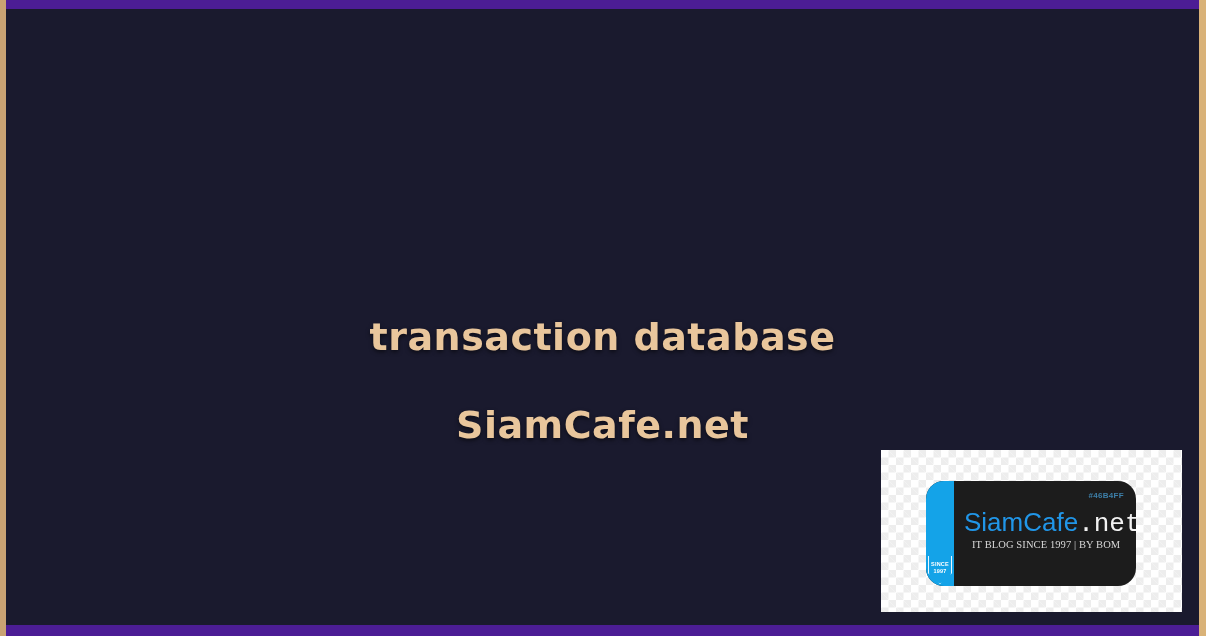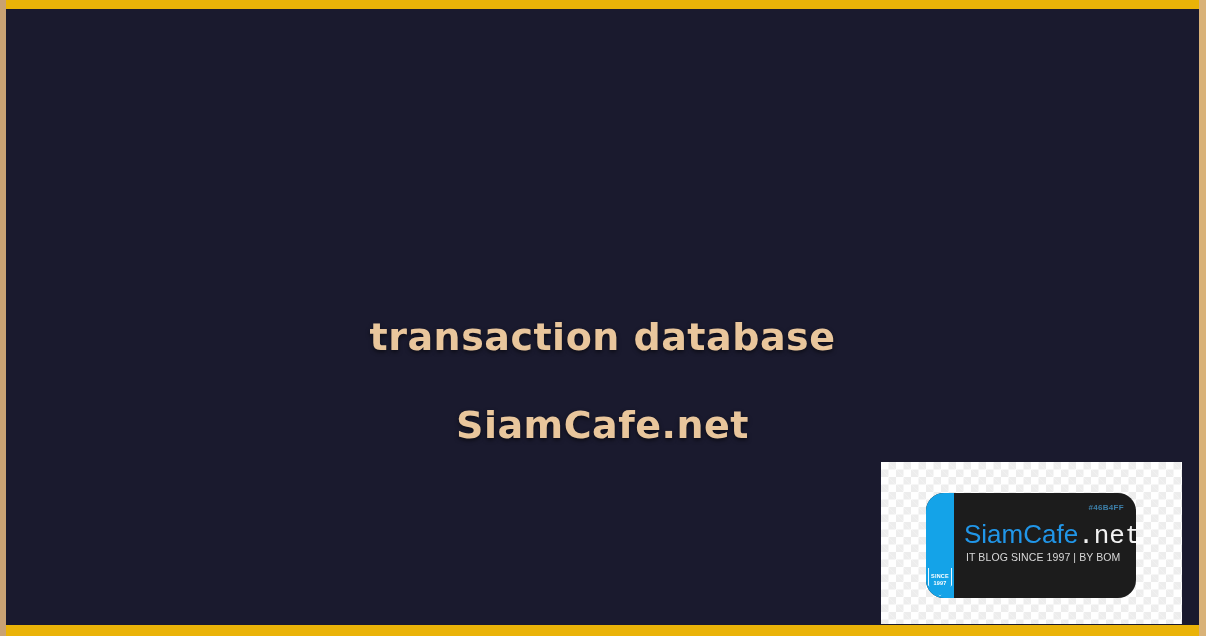--- a/index.html
+++ b/index.html
@@ -28,21 +28,21 @@
     border-bottom: 0;
   }
 
   
   #letterbox {
     position: absolute;
     left: 0;
     top: 0;
     right: 0;
     bottom: 0;
-    background: #eab308;
+    background: #4c1d95;
   }
 
   #stage {
     position: absolute;
     left: 0;
     right: 0;
     top: 9px;
     bottom: 11px;
     background: #1a1a2e;
     overflow: hidden;
@@ -73,21 +73,20 @@
     top: 441px;
     width: 301px;
     height: 162px;
     background-color: #ffffff;
     background-image:
       linear-gradient(45deg, #ededed 25%, transparent 25%, transparent 75%, #ededed 75%, #ededed),
       linear-gradient(45deg, #ededed 25%, transparent 25%, transparent 75%, #ededed 75%, #ededed);
     background-size: 15px 15px;
     background-position: 0 0, 7.5px 7.5px;
     overflow: hidden;
-    margin-top: 12px;
   }
 
   
   #logo-body {
     position: absolute;
     left: 45px;
     top: 31px;
     width: 210px;
     height: 105px;
     background: #1c1c1c;
@@ -157,24 +156,24 @@
     font-size: 26px;
     font-weight: normal;
     line-height: 28px;
     white-space: nowrap;
   }
   #wordmark .mark-name { color: #2196e8; }
   #wordmark .mark-tld  { color: #f2f2f2; font-family: Liberation Mono, monospace; }
 
   #tagline {
     position: absolute;
-    left: 2px;
+    left: 8px;
     top: 58px;
     color: #d8d8d8;
-    font-family: Liberation Sans, sans-serif;
+    font-family: Liberation Serif, serif;
     font-size: 10.5px;
     letter-spacing: 0.1px;
     white-space: nowrap;
   }
 </style>
 </head>
 <body>
 
 <div id="page-frame">
   <div id="letterbox">

